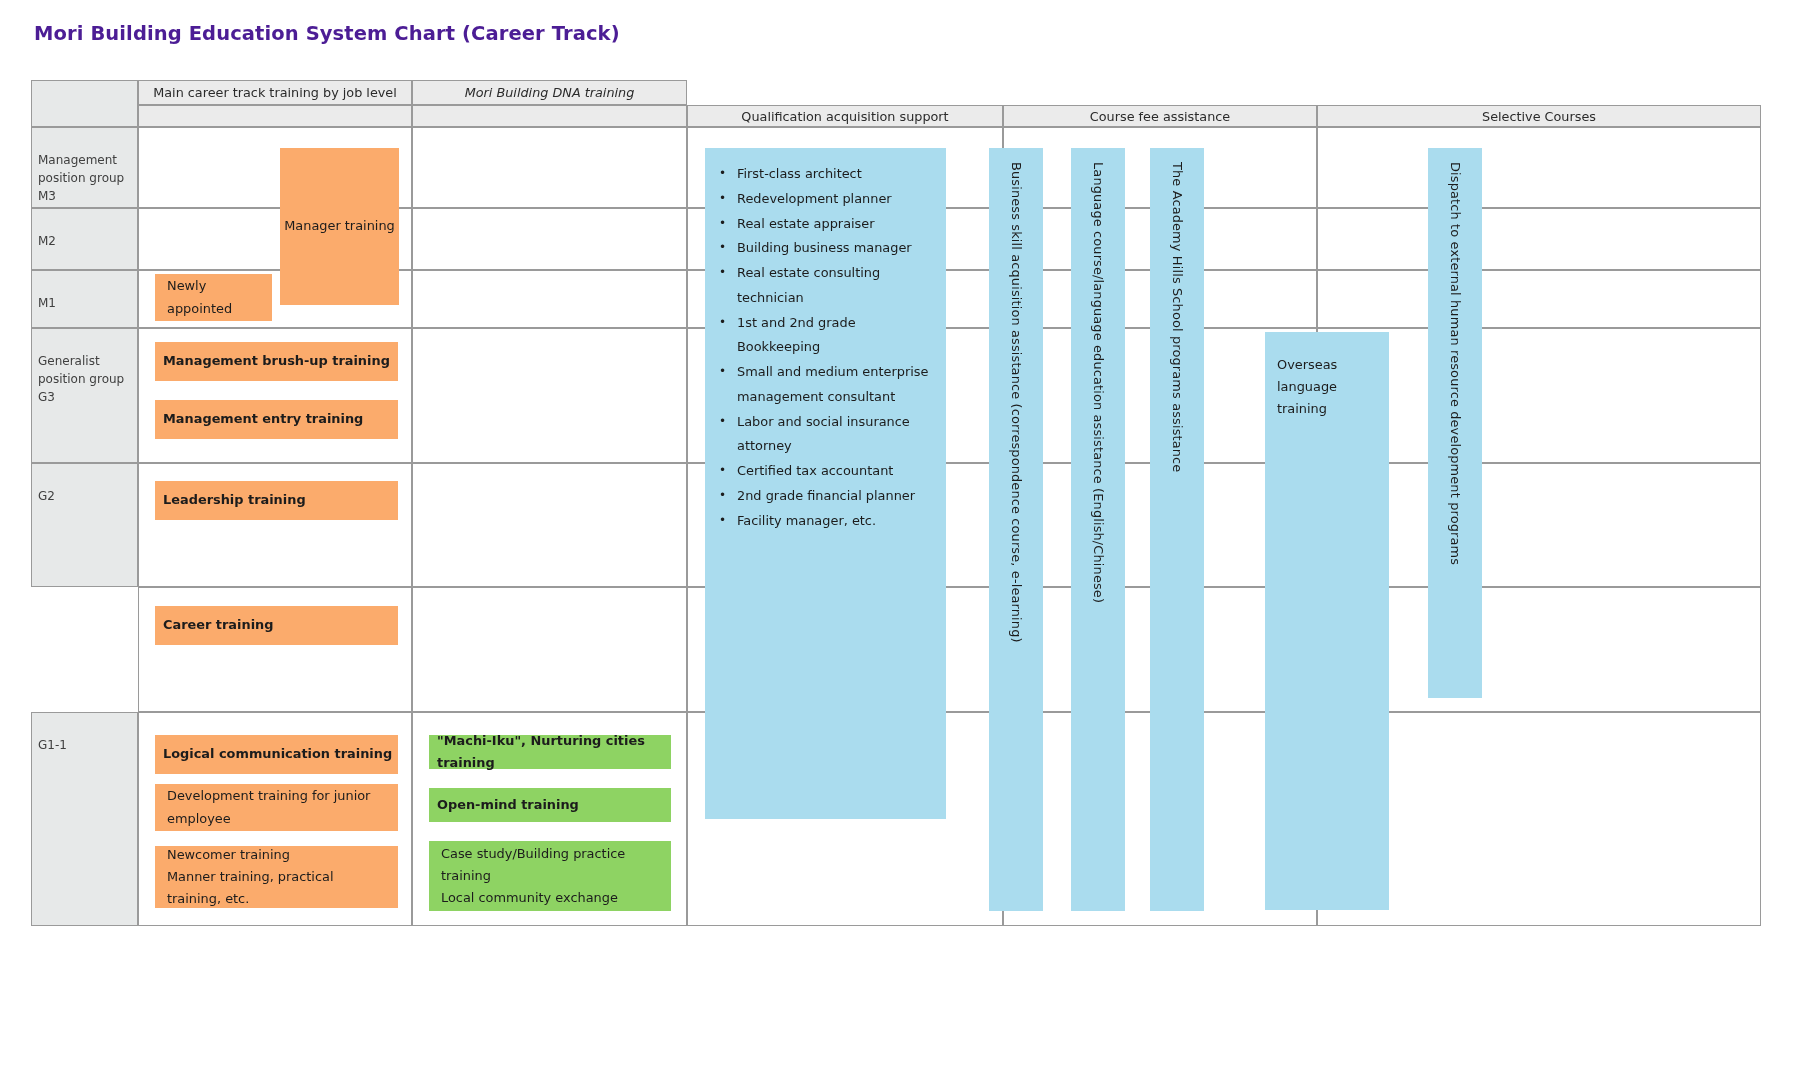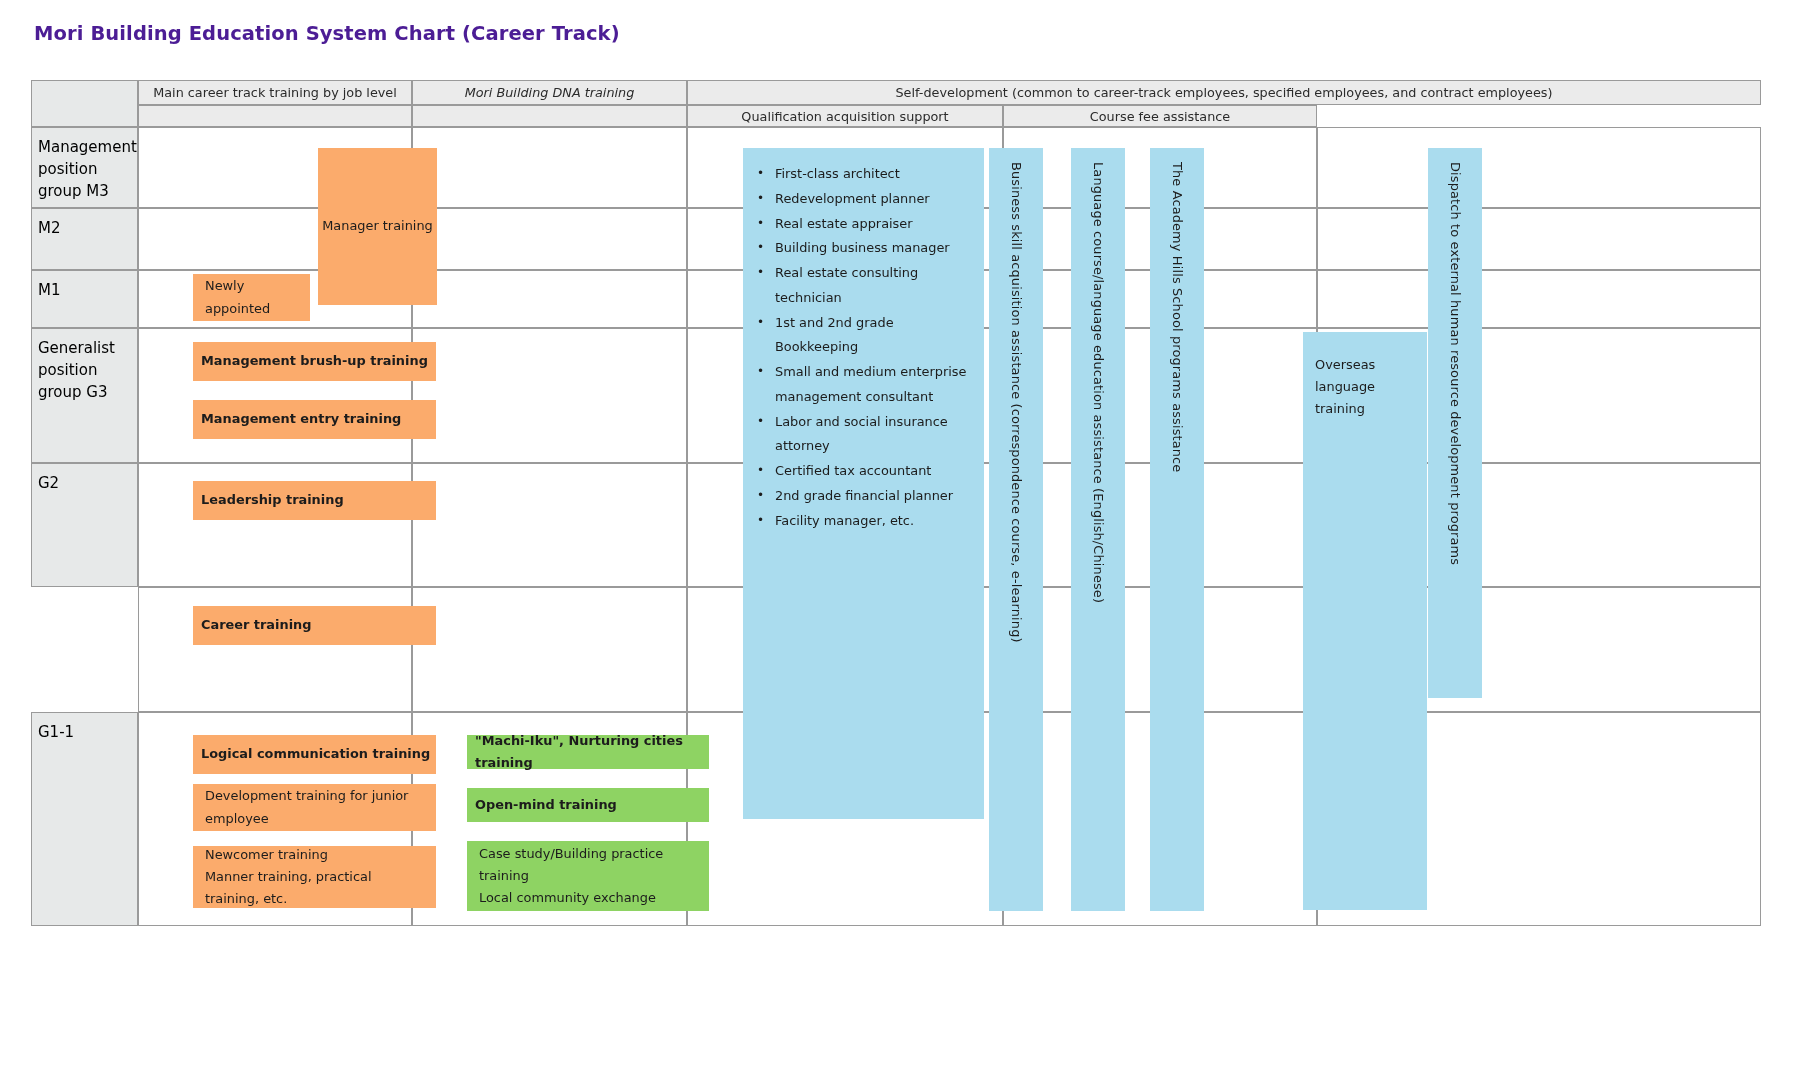--- a/index.html
+++ b/index.html
@@ -47,42 +47,41 @@
     display: flex;
     align-items: center;
     justify-content: center;
     font-size: 12.8px;
     color: #2b2b2b;
     text-align: center;
   }
 
   .rowhdr {
     background: #e7e9e9;
-    font-size: 15px;
-    color: #000000;
-    padding: 8px 6px 0 6px;
+    font-size: 12px;
+    color: #404040;
+    padding: 24px 6px 0 6px;
     line-height: 1.48;
   }
 
   .body-cell {
     background: #ffffff;
   }
 
   .corner {
     background: #e7e9e9;
   }
 
   
   .box {
     position: absolute;
     box-sizing: border-box;
     font-size: 12.9px;
     line-height: 1.72;
     color: #1c1c1c;
-    margin-left: 38px;
   }
   .box.orange  { background: #fbab6c; }
   .box.green   { background: #8ed363; }
   .box.blue    { background: #aadcee; }
   .box-center {
     display: flex;
     align-items: center;
     justify-content: center;
     text-align: center;
   }
@@ -150,30 +149,30 @@
 <div id="page-title">Mori Building Education System Chart (Career Track)</div>
 
 <div id="chart">
 
   <div class="cell corner" style="left:0px; top:0px; width:107px; height:47px;"></div>
 
   <div class="cell hdr" style="left:107px; top:0px; width:274px; height:25px;">Main career track training by job level</div>
 
   <div class="cell hdr" style="left:381px; top:0px; width:275px; height:25px;font-style:italic;">Mori Building DNA training</div>
 
-  <div class="cell hdr" style="left:656px; top:0px; width:1074px; height:25px;">Self-development (common to career-track employees, specified employees, and contract employees)</div>
 
   <div class="cell hdr" style="left:107px; top:25px; width:274px; height:22px;"></div>
 
   <div class="cell hdr" style="left:381px; top:25px; width:275px; height:22px;"></div>
 
   <div class="cell hdr" style="left:656px; top:25px; width:316px; height:22px;">Qualification acquisition support</div>
 
   <div class="cell hdr" style="left:972px; top:25px; width:314px; height:22px;">Course fee assistance</div>
 
+  <div class="cell hdr" style="left:1286px; top:25px; width:444px; height:22px;">Selective Courses</div>
 
   <div class="cell rowhdr" style="left:0px; top:47px; width:107px; height:81px;">
     <span>Management</span>
     <span>position group</span>
     <span>M3</span>
   </div>
 
   <div class="cell rowhdr" style="left:0px; top:128px; width:107px; height:62px;">
     <span>M2</span>
   </div>

